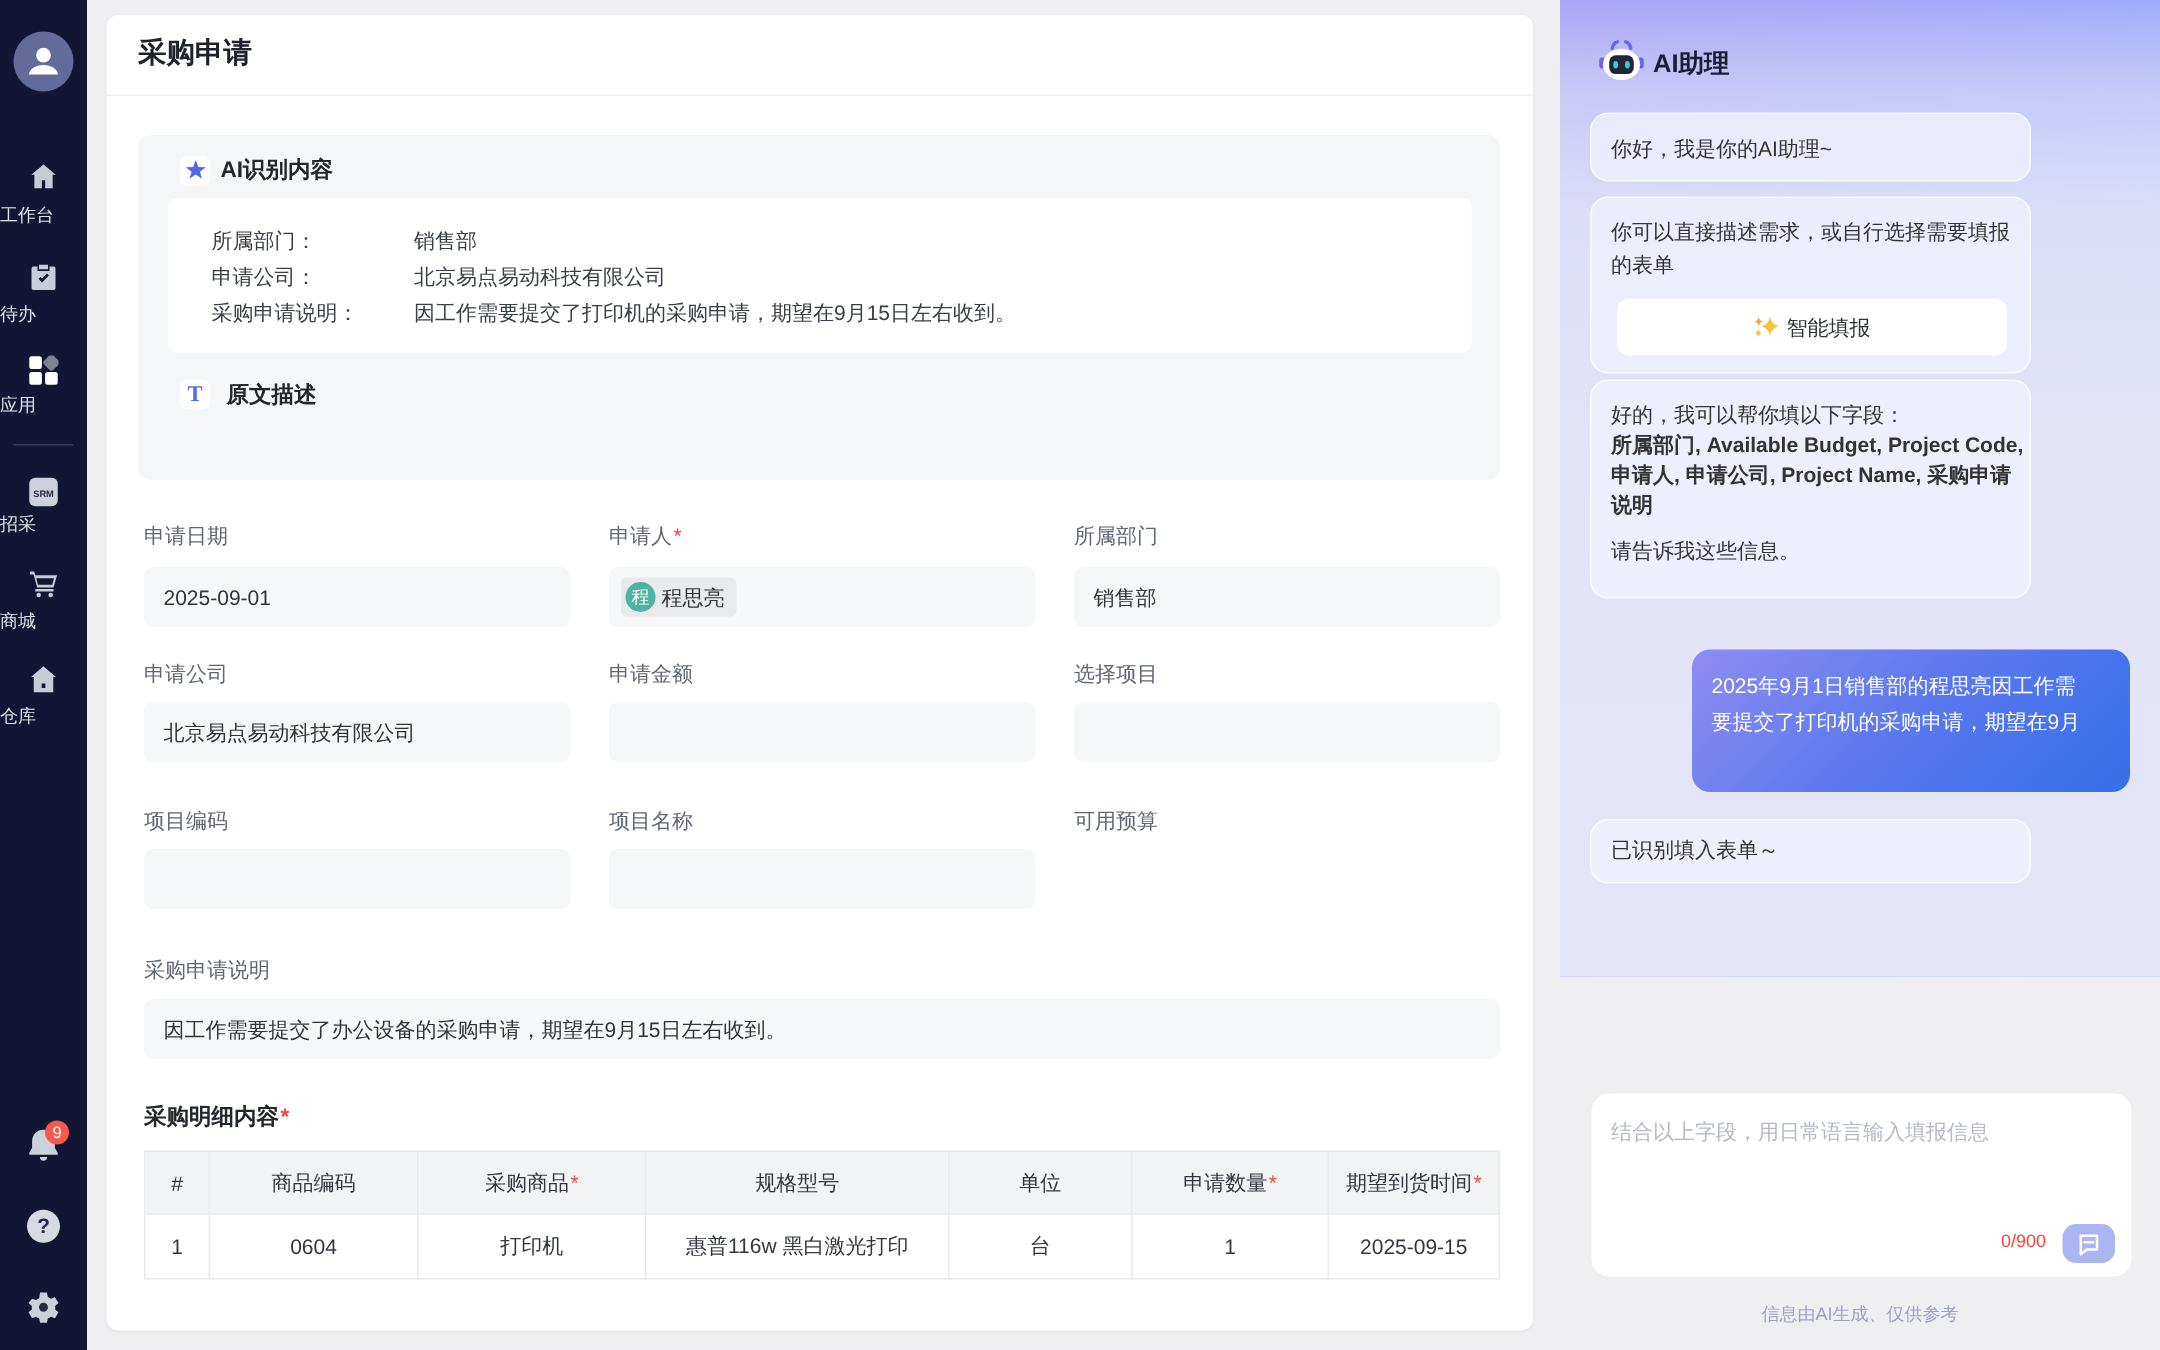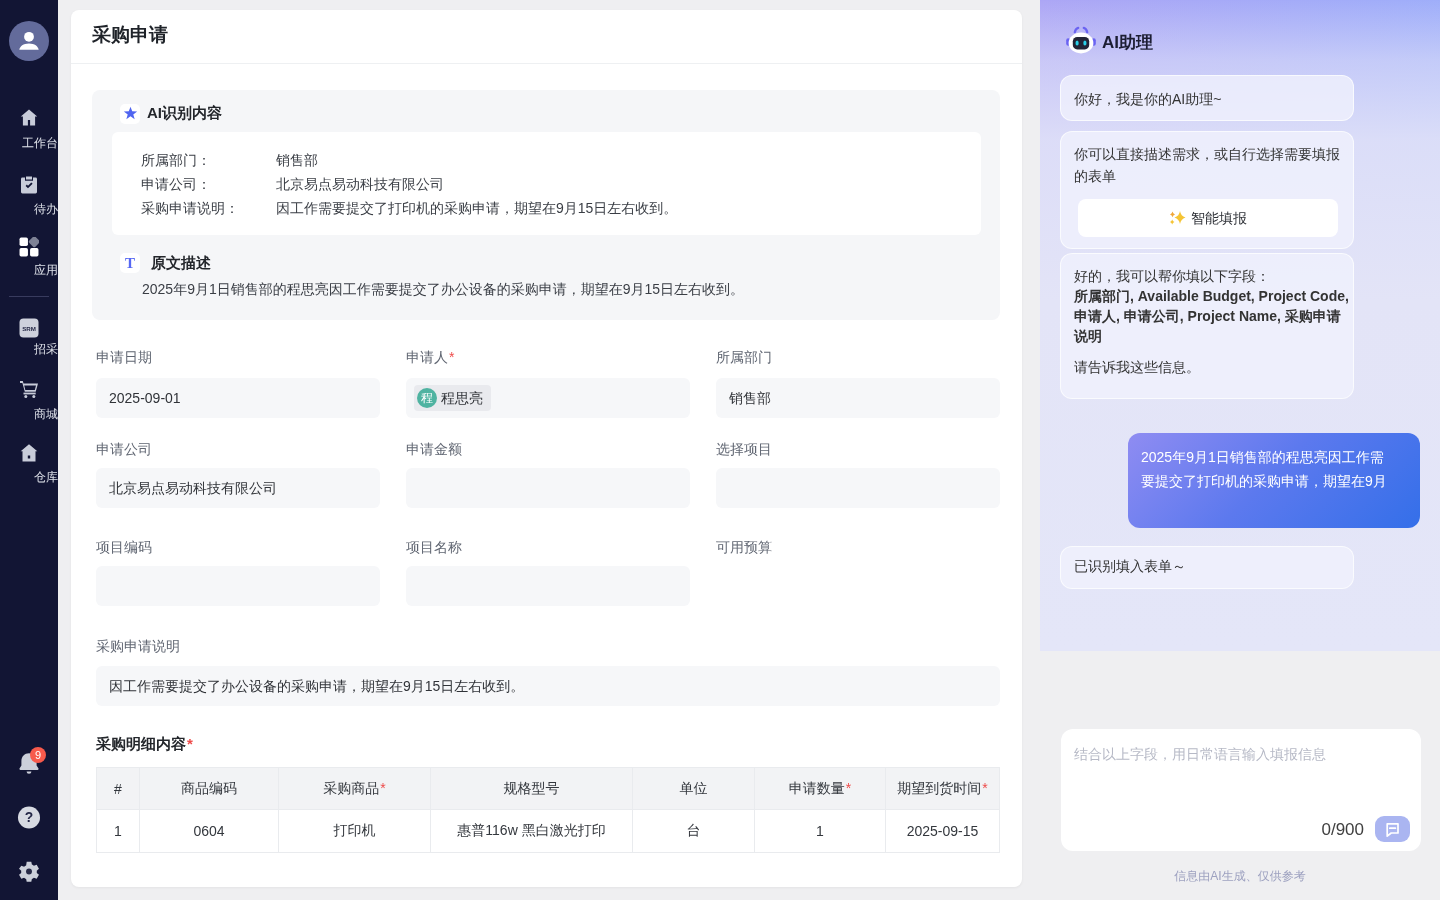--- a/index.html
+++ b/index.html
@@ -4,21 +4,21 @@
 <title>采购申请</title>
 <style>
   * { margin:0; padding:0; box-sizing:border-box; }
   html,body { width:1440px; height:900px; overflow:hidden; }
   body { font-family:"Liberation Sans",sans-serif; background:#efeff1; position:relative; color:#333; }
 
   
   #sidebar { position:absolute; left:0; top:0; width:58px; height:900px; background:#121534; }
   #avatar { position:absolute; left:9px; top:21px; width:40px; height:40px; border-radius:50%; background:#636b9b; }
   .sbi { position:absolute; left:50%; transform:translateX(-50%); }
-  .navlabel { position:absolute; width:58px; text-align:right; color:#dfe2ea; font-size:12px; }
+  .navlabel { position:absolute; width:58px; text-align:left; color:#dfe2ea; font-size:12px; }
   #sb-divider { position:absolute; left:9px; top:296px; width:40px; height:1px; background:#383b5e; }
 
   
   #card { position:absolute; left:71px; top:10px; width:951px; height:877px; background:#fff; border-radius:8px; box-shadow:0 1px 3px rgba(0,0,0,.05); }
   #card h1 { position:absolute; left:21px; top:12px; font-size:19px; font-weight:bold; color:#1f2329; }
   #card-hr { position:absolute; left:0; top:53px; width:951px; height:1px; background:#eef0f2; }
 
   
   #aibox { position:absolute; left:21px; top:80px; width:908px; height:230px; background:#f5f6f8; border-radius:8px; }
   .icbox { position:absolute; width:20px; height:20px; background:#fff; border-radius:5px; text-align:center; }
@@ -52,21 +52,21 @@
     background:linear-gradient(180deg, rgba(228,229,249,0) 0px, rgba(226,227,248,.55) 60px, rgba(227,228,248,.88) 140px, rgba(227,228,247,1) 300px, rgba(228,230,248,1) 100%),
                linear-gradient(100deg, #aca6f5 0%, #9bb0fb 100%); }
   #rp-title { position:absolute; left:62px; top:31px; font-size:17px; font-weight:bold; color:#1c1e33; }
   .bubble { position:absolute; left:20px; width:294px; background:rgba(240,241,252,.8); border:1px solid rgba(255,255,255,.7); border-radius:12px; font-size:14px; color:#333; }
   #ub { position:absolute; left:88px; top:433px; width:292px; height:95px; border-radius:12px;
     background:linear-gradient(135deg,#8f8cf2 0%,#5c79ee 48%,#346fe9 100%);
     color:#fff; font-size:14px; line-height:24px; padding:12px 16px 0 13px; }
   #fillbtn { position:absolute; left:17px; top:67px; width:260px; height:38px; background:#fff; border-radius:8px; text-align:center; line-height:38px; font-size:14px; color:#2f3238; }
   #chatinput { position:absolute; left:21px; top:729px; width:360px; height:122px; background:#fff; border-radius:12px; }
   #chatinput .ph { position:absolute; left:13px; top:17px; font-size:14px; color:#b6b9c6; }
-  #chatinput .cnt { position:absolute; font-size:17px; color:#404040; }
+  #chatinput .cnt { position:absolute; font-size:12px; color:#ef4444; }
   #sendbtn { position:absolute; right:11px; bottom:9px; width:35px; height:26px; border-radius:9px; background:#aab5f1; }
   #rp-foot { position:absolute; left:0; top:868px; width:400px; text-align:center; font-size:12px; color:#9da1c0; }
   .bl { white-space:nowrap; }
 </style>
 </head>
 <body>
 
 <div id="sidebar">
   <div id="avatar">
     <svg width="40" height="40" viewBox="0 0 40 40">
@@ -142,21 +142,20 @@
           <path d="M7 .6 8.6 5l4.6.1-3.6 2.8 1.3 4.4L7 9.6l-3.9 2.7 1.3-4.4L.8 5.1 5.4 5Z" fill="#5065f0"></path>
         </svg></div>
     <div class="sect-title" style="left:55px; top:14px;">AI识别内容</div>
     <div id="aibox-white">
       <div class="airow" style="top:20px;">所属部门：<span class="v">销售部</span></div>
       <div class="airow" style="top:44px;">申请公司：<span class="v">北京易点易动科技有限公司</span></div>
       <div class="airow" style="top:68px;">采购申请说明：<span class="v">因工作需要提交了打印机的采购申请，期望在9月15日左右收到。</span></div>
     </div>
     <div class="icbox" id="t-ic">T</div>
     <div class="sect-title" style="left:59px; top:164px;">原文描述</div>
-    <div id="orig-text">2025年9月1日销售部的程思亮因工作需要提交了办公设备的采购申请，期望在9月15日左右收到。</div>
   </div>
 
   <div class="flabel c1" style="top:339px;">申请日期</div>
   <div class="flabel c2" style="top:339px;">申请人<span class="req">*</span></div>
   <div class="flabel c3" style="top:339px;">所属部门</div>
   <div class="finput c1" style="top:368px;">2025-09-01</div>
   <div class="finput c2" style="top:368px;">
       <div id="ptag">
         <span id="pavatar">程</span>
         <span class="pname">程思亮</span>

